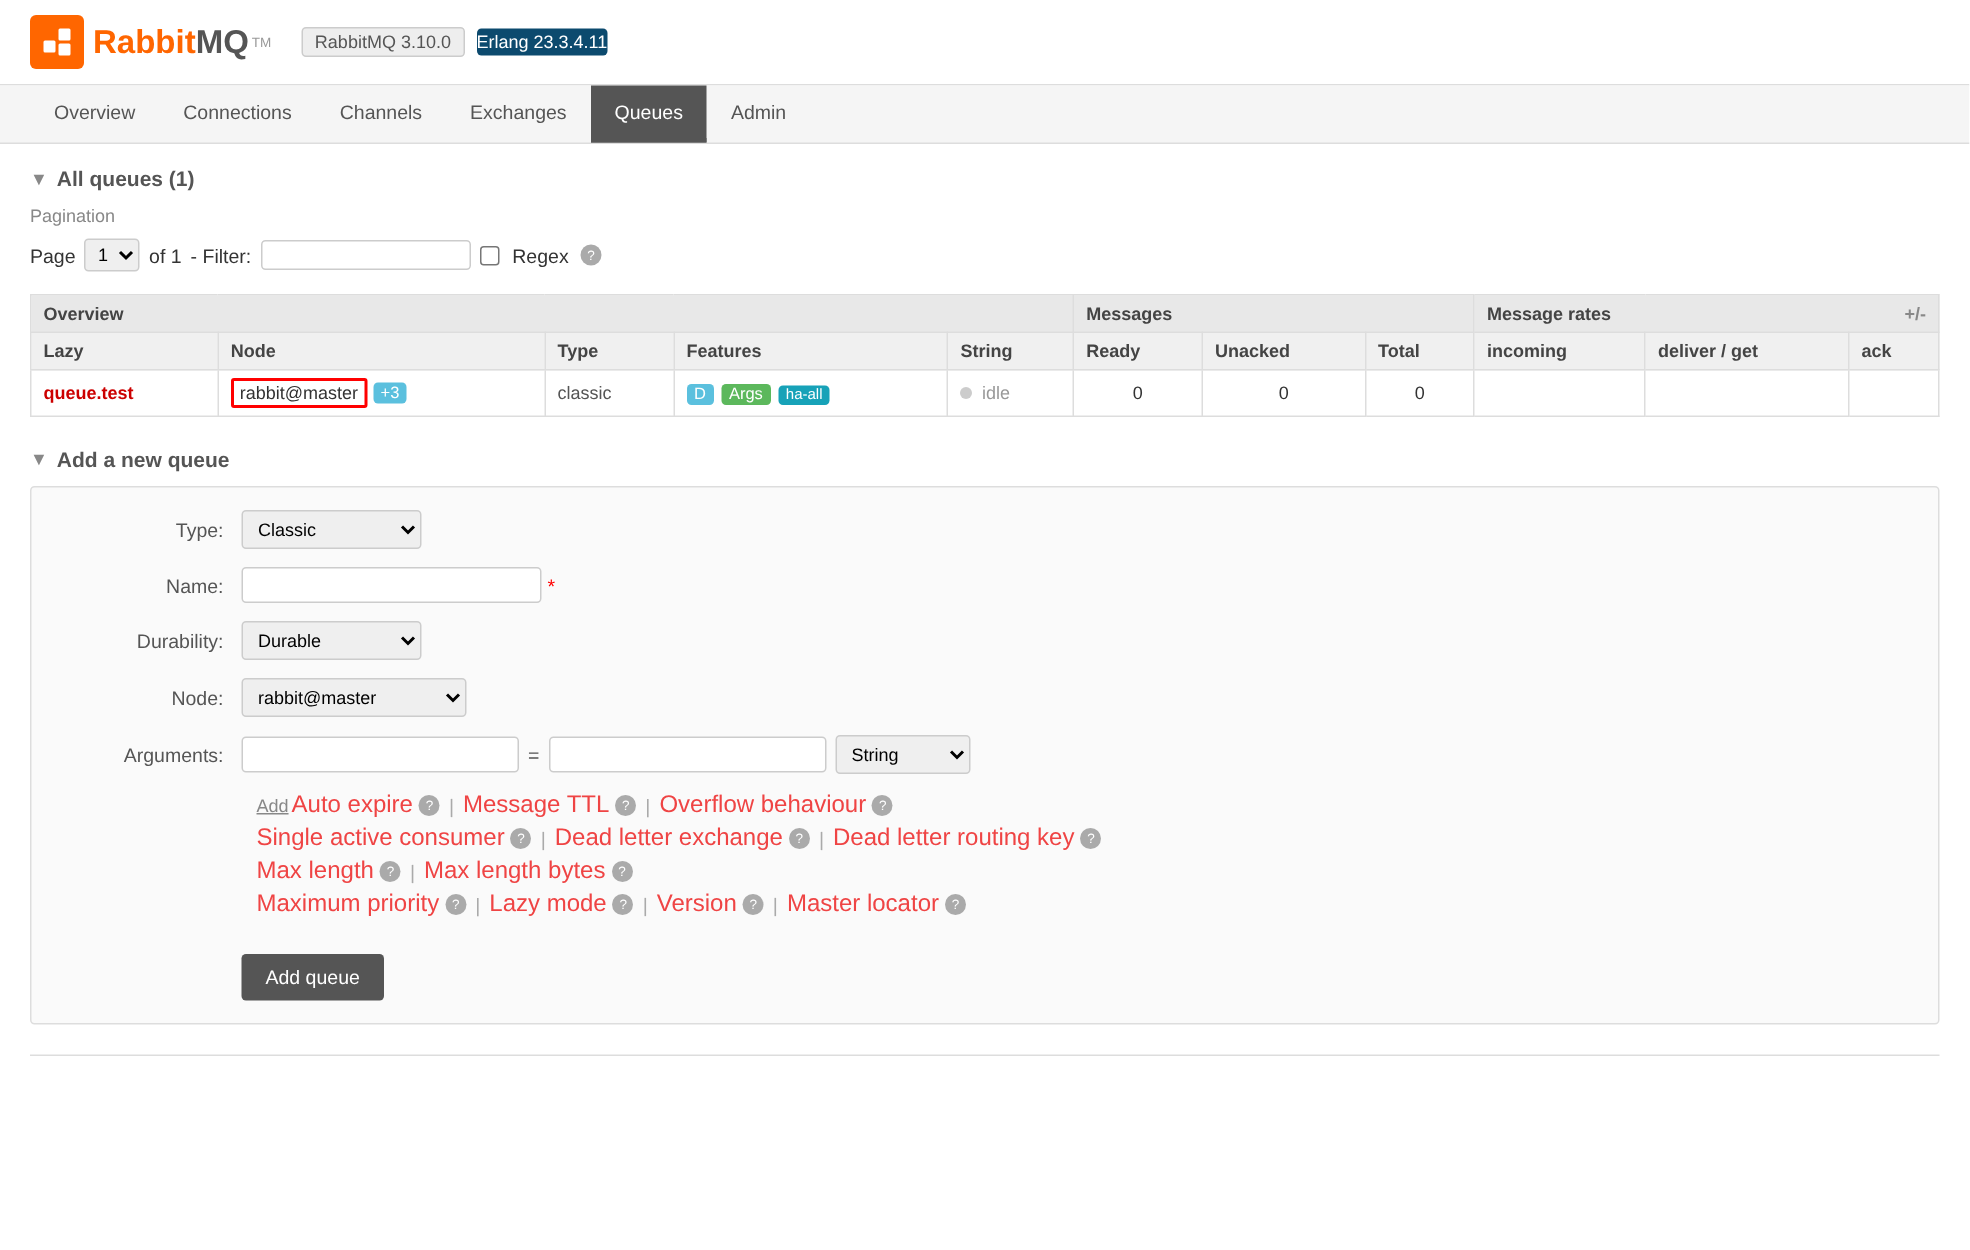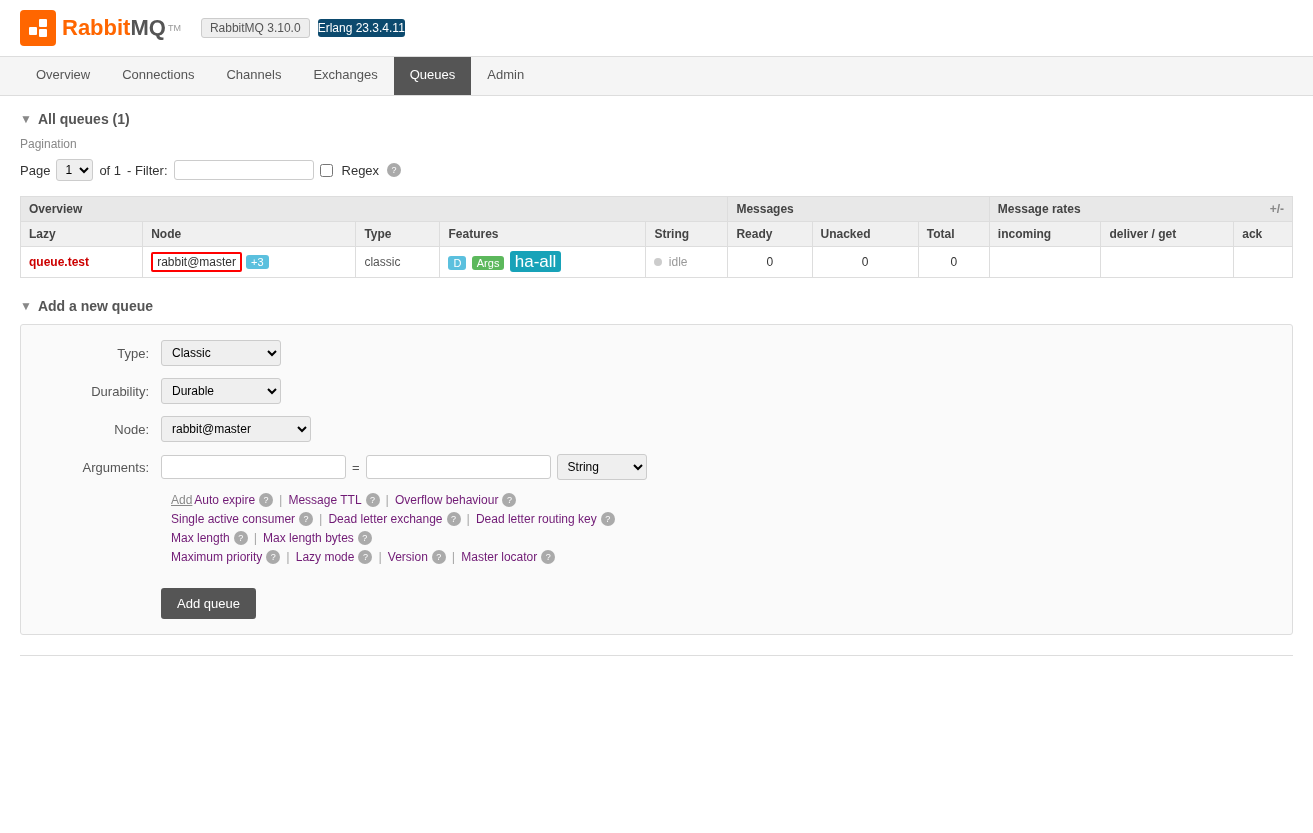--- a/index.html
+++ b/index.html
@@ -40,42 +40,42 @@
     
     .queue-table { width: 100%; border-collapse: collapse; margin-bottom: 20px; font-size: 12px; }
     .queue-table th, .queue-table td { border: 1px solid #ddd; padding: 5px 8px; text-align: left; }
     .queue-table th { background: #f0f0f0; font-weight: bold; color: #444; }
     .queue-table .section-th { background: #e8e8e8; font-weight: bold; color: #444; }
     .queue-name { color: #c00; font-weight: bold; }
     .node-cell { display: flex; align-items: center; gap: 4px; }
     .node-highlight { border: 2px solid red; padding: 1px 4px; border-radius: 2px; }
     .badge-blue { background: #5bc0de; color: white; border-radius: 3px; padding: 1px 5px; font-size: 11px; }
     .badge-green { background: #5cb85c; color: white; border-radius: 3px; padding: 1px 5px; font-size: 11px; }
-    .badge-teal { background: #17a2b8; color: white; border-radius: 3px; padding: 1px 5px; font-size: 17px; }
+    .badge-teal { background: #17a2b8; color: white; border-radius: 3px; padding: 1px 5px; font-size: 10px; }
     .type-classic { color: #555; }
     .state-idle { color: #999; }
     .state-dot { display: inline-block; width: 8px; height: 8px; background: #ccc; border-radius: 50%; margin-right: 3px; }
     .plus-minus { float: right; color: #888; cursor: pointer; font-weight: bold; }
 
     
     .form-section { border: 1px solid #ddd; border-radius: 3px; padding: 15px 20px; background: #fafafa; margin-bottom: 20px; }
     .form-row { display: flex; align-items: center; margin-bottom: 12px; }
     .form-label { width: 120px; text-align: right; padding-right: 12px; color: #555; font-size: 13px; }
     .form-control { padding: 4px 6px; border: 1px solid #ccc; border-radius: 3px; font-size: 12px; }
     .form-control-sm { width: 120px; }
     .required-star { color: red; margin-left: 4px; }
     .form-control-name { width: 200px; }
 
     .args-row { display: flex; align-items: center; gap: 6px; }
     .args-input { width: 180px; }
     .args-equals { color: #555; }
     .args-value { width: 180px; }
     .type-select { width: 90px; }
     .add-label { color: #888; margin-right: 0; font-size: 12px; text-decoration: underline; }
-    .arg-link { color: #701a75; font-size: 12px; cursor: pointer; text-decoration: none; }
+    .arg-link { color: #ef4444; font-size: 16px; cursor: pointer; text-decoration: none; }
     .separator { color: #aaa; margin: 0 4px; }
     .links-line { display: flex; align-items: center; flex-wrap: wrap; gap: 2px; margin-bottom: 4px; padding-left: 130px; }
 
     .add-queue-btn { background: #555; color: white; border: none; padding: 8px 16px; border-radius: 3px; cursor: pointer; font-size: 13px; margin-top: 10px; }
 
     .divider { border: none; border-top: 1px solid #ddd; margin: 10px 0; }
   </style>
 </head>
 <body>
 
@@ -198,20 +198,25 @@
   <div class="form-section">
 
     <div class="form-row">
       <label class="form-label">Type:</label>
       <select class="form-control form-control-sm">
         <option>Classic</option>
         <option>Quorum</option>
       </select>
     </div>
 
+    <div class="form-row">
+      <label class="form-label">Name:</label>
+      <input type="text" class="form-control form-control-name" style="">
+      <span class="required-star">*</span>
+    </div>
 
     <div class="form-row">
       <label class="form-label">Durability:</label>
       <select class="form-control form-control-sm">
         <option>Durable</option>
         <option>Transient</option>
       </select>
     </div>
 
     <div class="form-row">

